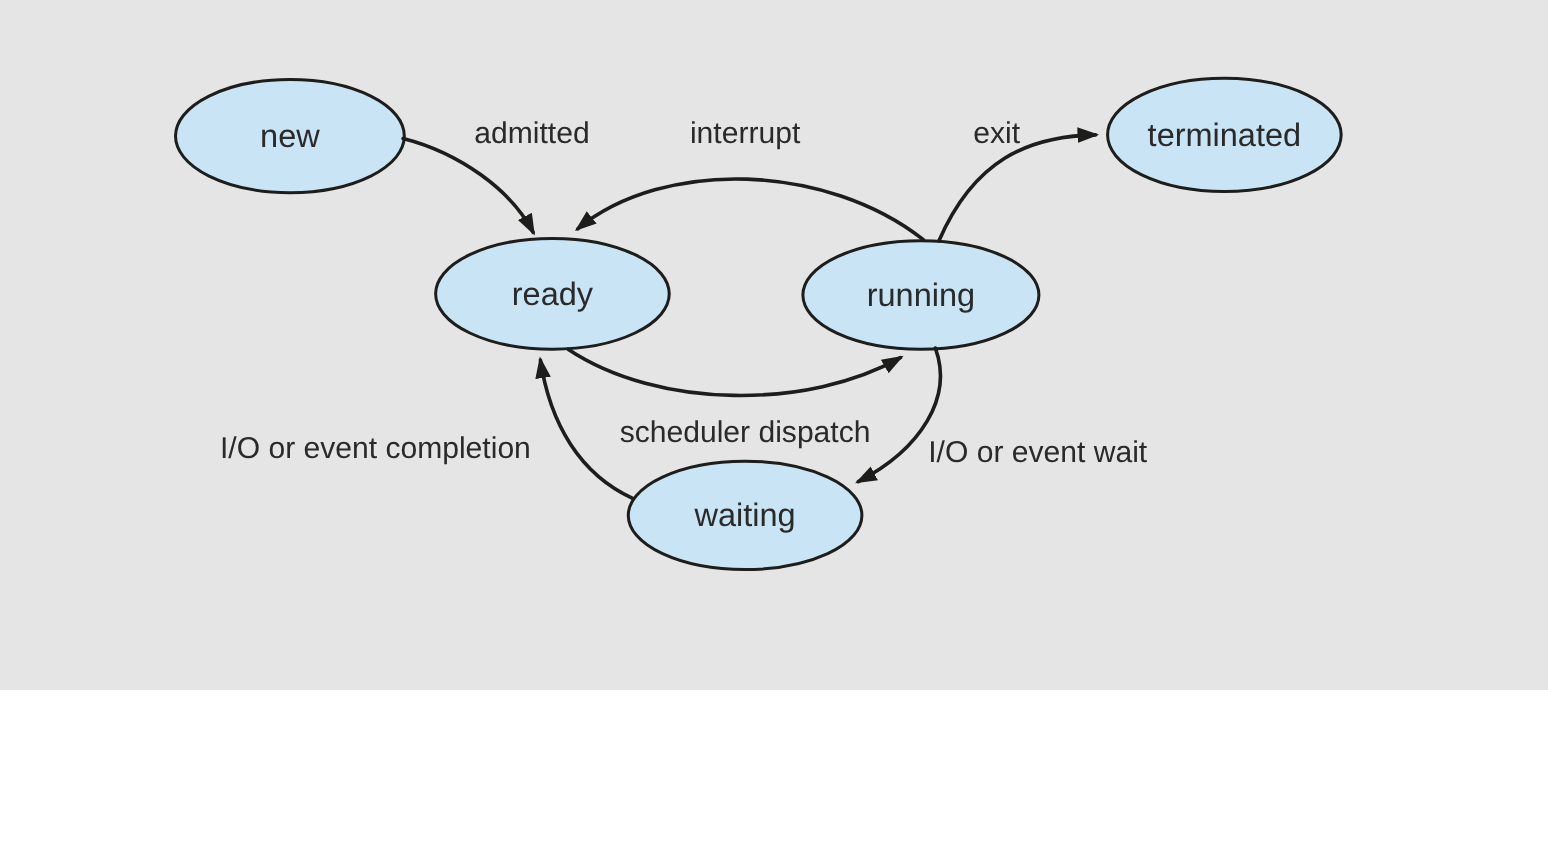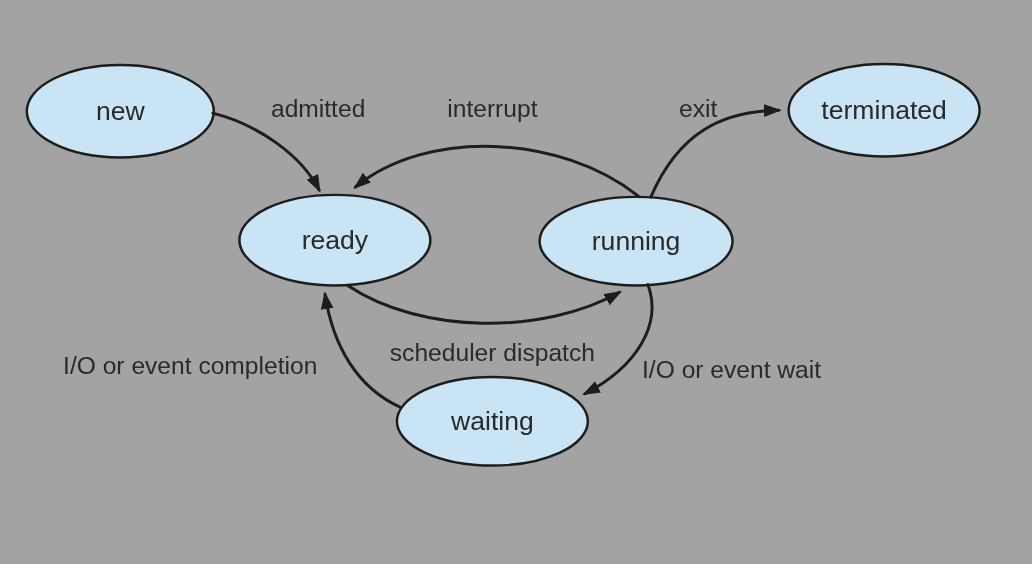--- a/index.html
+++ b/index.html
@@ -3,22 +3,22 @@
 <meta charset="utf-8">
 <style>
   html, body {
     margin: 0;
     padding: 0;
     background: #ffffff;
   }
   .canvas {
     position: relative;
     width: 1032px;
-    height: 564px;
-    background: #a3a3a3;
+    height: 460px;
+    background: #e5e5e5;
     font-family: "Liberation Sans", sans-serif;
     overflow: hidden;
   }
   svg { display: block; width: 100%; height: 100%; }
   .state-ellipse {
     stroke: #1d1d1b;
     stroke-width: 2.5;
   }
   .transition-path {
     fill: none;

